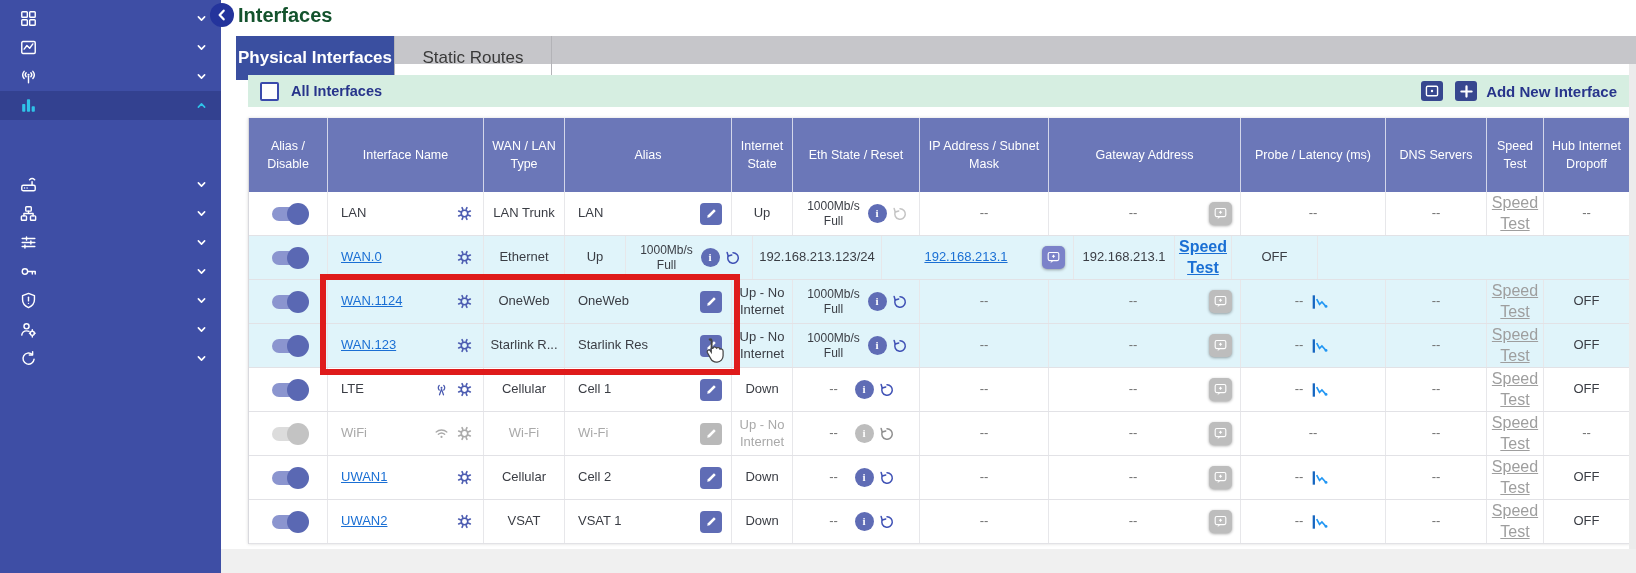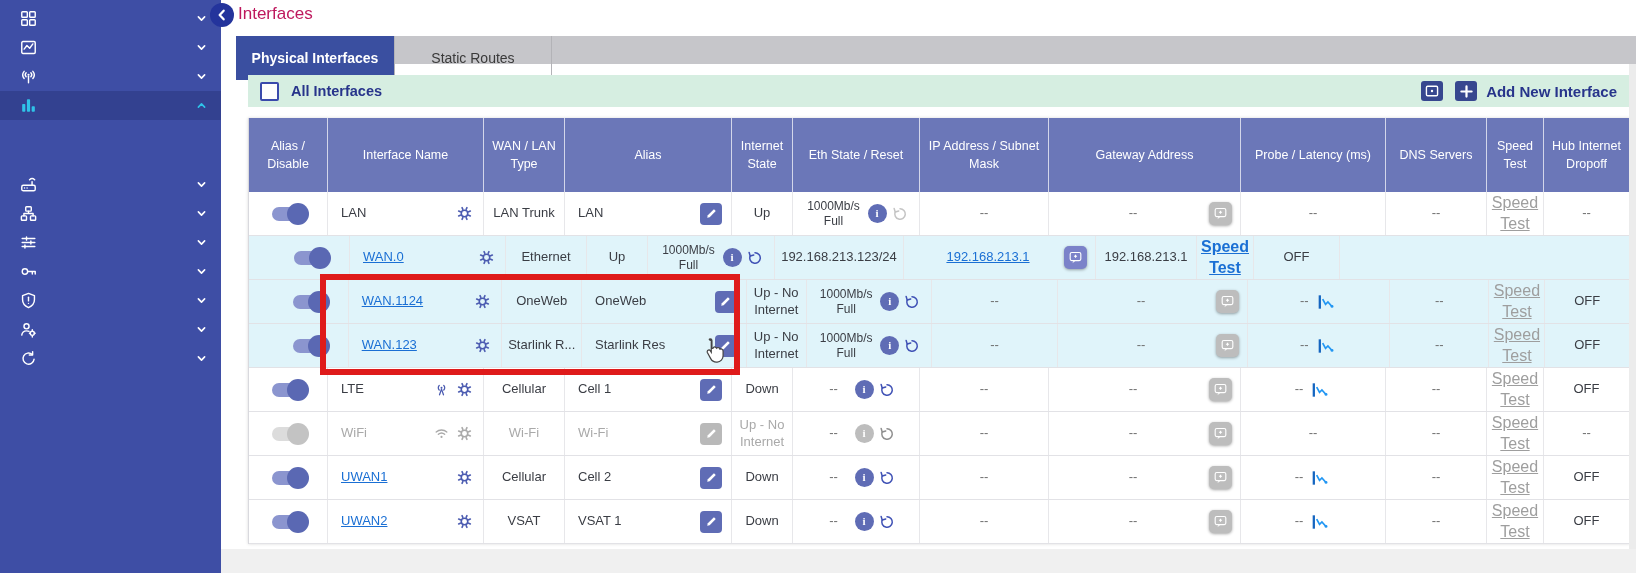--- a/index.html
+++ b/index.html
@@ -15,23 +15,23 @@
   .sb-label{flex:1;font-size:15px;margin-left:12px;white-space:nowrap;}
   .sb-item.active .sb-label{color:#2fc3e8;}
   .sb-chev{flex:0 0 20px;display:flex;justify-content:center;}
   .sb-sub{padding:2px 0 6px 0;}
   .sb-subitem{height:21px;display:flex;align-items:center;padding-left:53px;font-size:13.5px;color:#fff;cursor:pointer;}
   .sb-subitem.active{color:#2fc3e8;}
 
   
   #back-btn{position:absolute;left:210px;top:3px;width:24px;height:24px;border-radius:50%;
     background:#24349c;z-index:5;display:flex;align-items:center;justify-content:center;cursor:pointer;}
-  #page-title{position:absolute;left:238px;top:4px;font-size:17px;font-weight:normal;color:#be185d;z-index:3;}
+  #page-title{position:absolute;left:238px;top:4px;font-size:20px;font-weight:bold;color:#14532d;z-index:3;}
   #tabbar{position:absolute;left:236px;top:36px;width:1400px;height:28px;background:#c6c6ca;z-index:3;display:flex;}
-  .tab{height:44px;display:flex;align-items:center;justify-content:center;font-size:14px;
+  .tab{height:44px;display:flex;align-items:center;justify-content:center;font-size:17px;
        color:#3a3a3a;cursor:pointer;border-right:1px solid #b3b3b7;}
   .tab.active{background:#3a4fa0;color:#fff;font-weight:bold;}
   .tab0{width:158px;} .tab1{width:156px;}
 
   
   #toolbar{position:absolute;left:248px;top:75px;width:1381px;height:32px;background:#d6eee1;
      display:flex;align-items:center;z-index:3;box-sizing:border-box;padding:0 12px;}
   #cb{width:15px;height:15px;background:#fdfdfd;border:2px solid #3949ab;border-radius:2px;cursor:pointer;}
   #all-label{margin-left:12px;font-size:14.5px;font-weight:bold;color:#27348b;}
   #toolbar .spacer{flex:1;}
@@ -40,21 +40,21 @@
   #add-label{margin-left:9px;font-size:15px;font-weight:bold;color:#27348b;cursor:pointer;}
 
   
   #table{position:absolute;left:248px;top:118px;width:1381px;z-index:3;background:#fff;
      border-left:1px solid #d9d9de;box-shadow:0 0 3px rgba(0,0,0,.15);}
   #thead{display:flex;background:#6b77b8;}
   .hcell{height:74px;display:flex;align-items:center;justify-content:center;text-align:center;
      color:#fff;font-size:12.5px;line-height:1.45;box-sizing:border-box;padding:0 7px;
      border-right:1px solid rgba(255,255,255,.7);}
   .trow{display:flex;background:#fff;border-bottom:1px solid #e2e2e6;}
-  .trow.hl{background:#e0f4fa;padding-left:22px;}
+  .trow.hl{background:#e0f4fa;}
   .cell{height:43px;display:flex;align-items:center;justify-content:center;box-sizing:border-box;
      font-size:13px;color:#3a3d44;border-right:1px solid #e7e7ea;text-align:center;line-height:1.25;}
   .trow.dis .cell, .trow.dis a{color:#a9a9a9 !important;}
   .c-left{justify-content:space-between;padding:0 9px 0 13px;text-align:left;}
   a.lnk{color:#1a6fd4;text-decoration:underline;cursor:pointer;}
   .dash{color:#6f6f6f;}
   .toggle{position:relative;width:33px;height:14px;border-radius:8px;cursor:pointer;}
   .toggle.on{background:#8b95cf;}
   .toggle.off{background:#dcdcdc;}
   .toggle .knob{position:absolute;right:-4px;top:-4px;width:22px;height:22px;border-radius:50%;}

